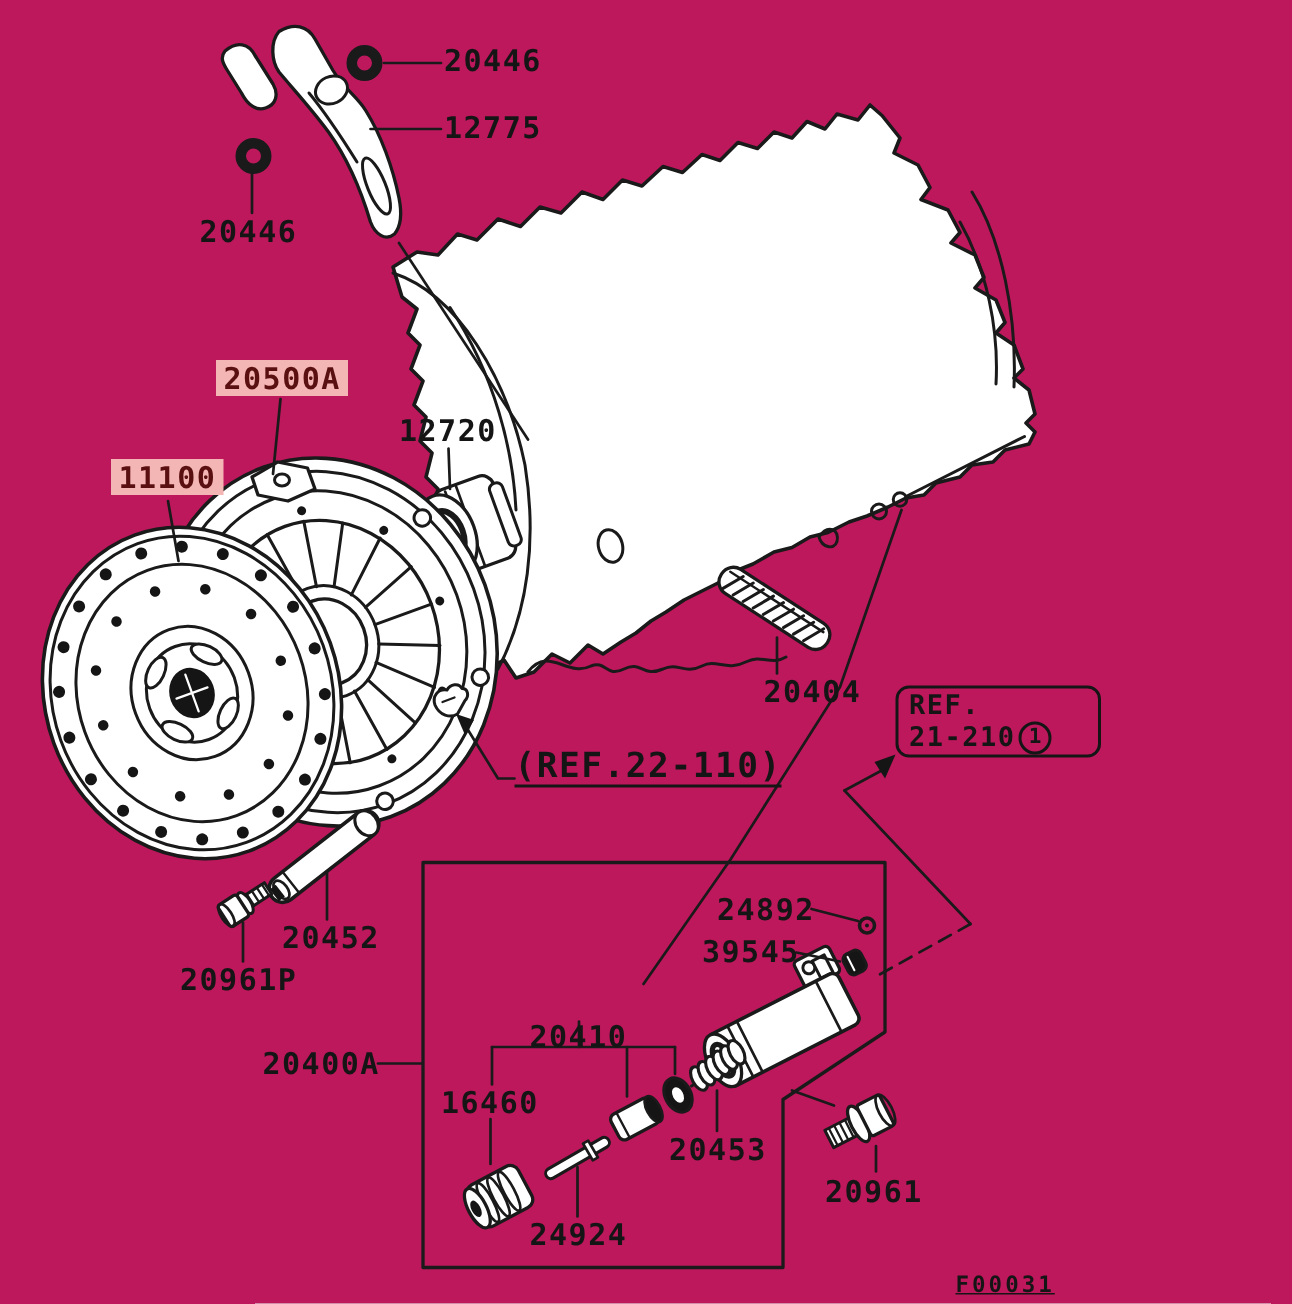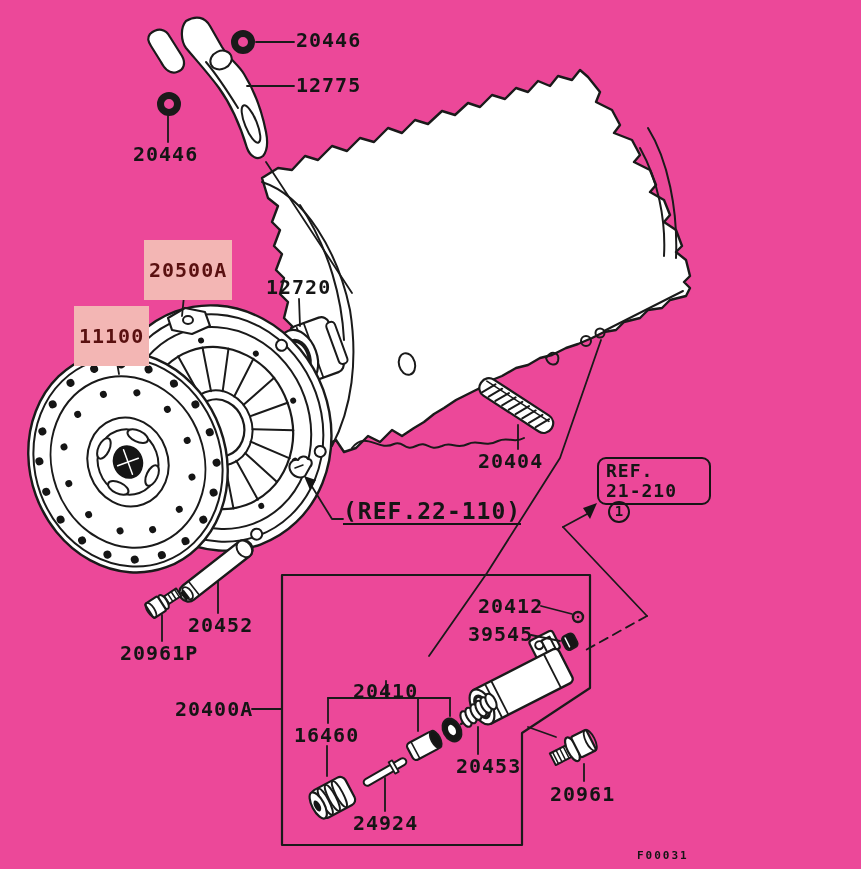--- a/index.html
+++ b/index.html
@@ -1,58 +1,58 @@
 <!DOCTYPE html>
 <html><head>
 <meta charset="utf-8">
 <style>
   * { box-sizing: border-box; margin: 0; padding: 0; }
   html,body { background:#e8e8e8; }
   .stage {
     position: relative;
     width: 861px; height: 869px;
-    background: #ec4899;
+    background: #be185d;
     font-family: "DejaVu Sans Mono", "Liberation Mono", monospace;
     overflow: hidden;
   }
   .art { position:absolute; left:0; top:0; }
   .lbl {
     position: absolute;
     font-weight: bold;
     font-size: 20px;
     letter-spacing: 1px;
     color: #151515;
     white-space: nowrap;
     line-height: 22px;
   }
   .hl {
     background: #f3b6b4;
     color: #5a1010;
-    padding: 19px 5px;
+    padding: 1px 5px;
   }
   .ul {
     font-size: 23px;
     border-bottom: 2px solid #151515;
     padding-bottom: 1px;
   }
-  .fig { font-size: 11px; letter-spacing: 2px; }
+  .fig { font-size: 15px; letter-spacing: 2px; text-decoration: underline; }
   .refbox {
     position: absolute;
     left: 597px; top: 457px;
-    width: 114px; height: 48px;
+    width: 137px; height: 48px;
     border: 2.5px solid #151515;
     border-radius: 9px;
     padding: 2px 5px 0 7px;
     font-weight: bold;
     font-size: 18px;
     color: #151515;
     line-height: 20px;
     letter-spacing: 1px;
   }
-  .refbox .row { display:flex; align-items:flex-start;flex-direction:column; }
+  .refbox .row { display:flex; align-items:center; }
   .circ {
     display: inline-block;
     width: 22px; height: 22px;
     border: 2.5px solid #151515;
     border-radius: 50%;
     font-size: 14px;
     line-height: 17px;
     text-align: center;
     letter-spacing: 0;
     margin-left: 2px;
@@ -363,29 +363,29 @@
     <ellipse cx="592" cy="746.5" rx="4.5" ry="11.5" stroke-width="1.8"></ellipse>
   </g>
 </svg>
 
 <div class="lbl" style="left:296px; top:29px">20446</div>
 <div class="lbl" style="left:296px; top:74px">12775</div>
 <div class="lbl" style="left:133px; top:143px">20446</div>
 <div class="lbl hl" style="left:144px; top:240px">20500A</div>
 <div class="lbl hl" style="left:74px;  top:306px">11100</div>
 <div class="lbl" style="left:266px; top:276px">12720</div>
-<div class="lbl" style="left:478px; top:450px">20404</div>
+<div class="lbl" style="left:509px; top:450px">20404</div>
 <div class="lbl ul" style="left:343px; top:500px">(REF.22-110)</div>
-<div class="lbl" style="left:478px; top:595px">20412</div>
+<div class="lbl" style="left:478px; top:595px">24892</div>
 <div class="lbl" style="left:468px; top:623px">39545</div>
 <div class="lbl" style="left:353px; top:680px">20410</div>
 <div class="lbl" style="left:175px; top:698px">20400A</div>
 <div class="lbl" style="left:294px; top:724px">16460</div>
 <div class="lbl" style="left:353px; top:812px">24924</div>
-<div class="lbl" style="left:456px; top:755px">20453</div>
+<div class="lbl" style="left:446px; top:755px">20453</div>
 <div class="lbl" style="left:550px; top:783px">20961</div>
 <div class="lbl" style="left:120px; top:642px">20961P</div>
 <div class="lbl" style="left:188px; top:614px">20452</div>
 
 <div class="refbox">
   <div>REF.</div>
   <div class="row">
     <span>21-210</span>
     <span class="circ">1</span>
   </div>

